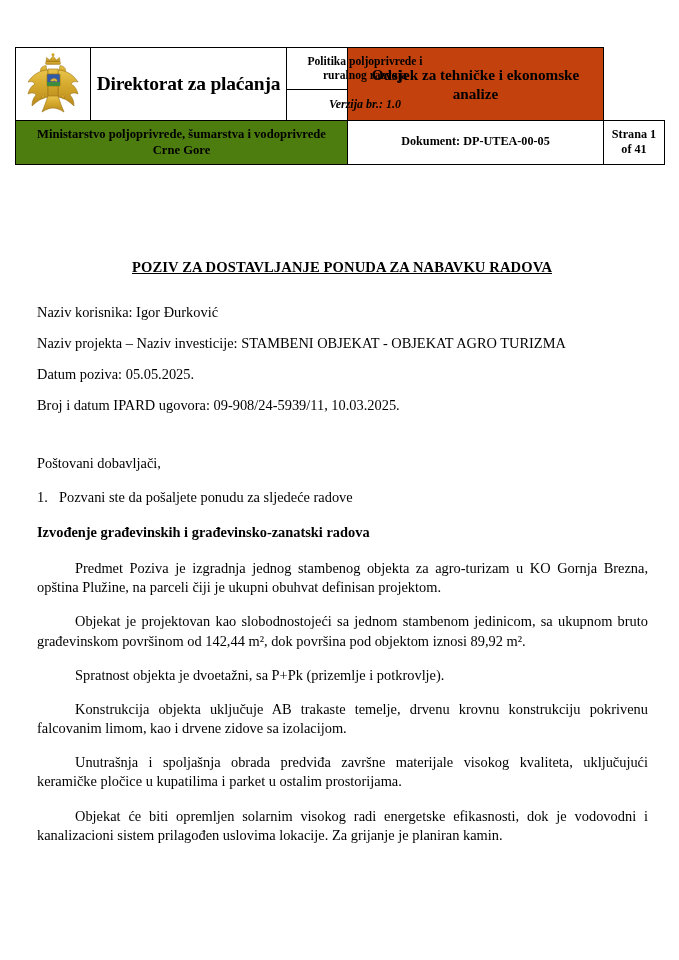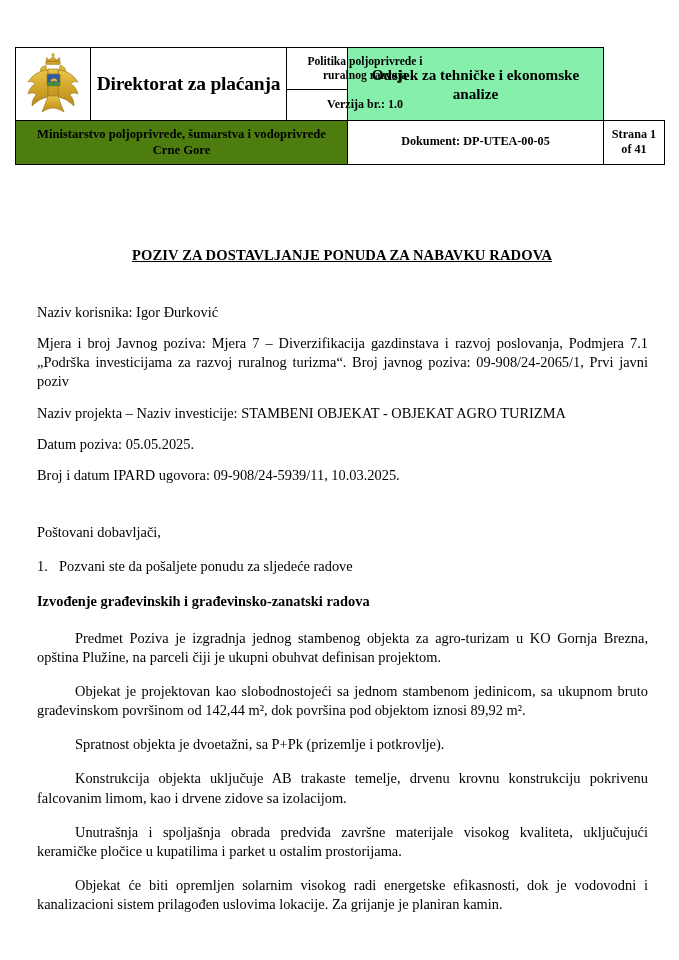--- a/index.html
+++ b/index.html
@@ -60,21 +60,21 @@
   }
   .cell-version {
     width: 146px;
     background: #ffffff;
     font-weight: bold;
     font-size: 12px;
     padding: 7px 5px !important;
   }
   .cell-dept {
     width: 247px;
-    background: #86efac;
+    background: #c2410c;
     font-weight: bold;
     font-size: 15.2px;
     line-height: 1.28;
   }
   .cell-ministry {
     background: #4d7c0f;
     font-weight: bold;
     font-size: 12.6px;
     line-height: 1.3;
     padding: 5px 8px !important;
@@ -104,35 +104,36 @@
     width: 100%;
     border-collapse: collapse;
     table-layout: fixed;
   }
   .split-col table td {
     border: none;
     border-bottom: 1.6px solid #000000;
   }
   .split-col table tr:last-child td {
     border-bottom: none;
+    font-style: italic;
   }
 
   
   .crest {
     display: block;
     margin: 0 auto;
     width: 58px;
     height: 64px;
   }
 
   
   .doc-title {
     position: absolute;
     left: 37px;
-    top: 247px;
+    top: 259px;
     width: 610px;
     text-align: center;
     font-weight: bold;
     font-size: 14.6px;
     text-decoration: underline;
     letter-spacing: 0.1px;
   }
 
   .body-block {
     position: absolute;
@@ -240,21 +241,20 @@
     </tr>
   </tbody>
     </table>
 
   <div class="doc-title">POZIV ZA DOSTAVLJANJE PONUDA ZA NABAVKU RADOVA</div>
 
   <div class="body-block">
 
     <p class="para">Naziv korisnika: Igor Đurković</p>
 
-    <p class="para justify-noindent">Mjera i broj Javnog poziva: Mjera 7 – Diverzifikacija gazdinstava i razvoj poslovanja, Podmjera 7.1 „Podrška investicijama za razvoj ruralnog turizma“. Broj javnog poziva: 09-908/24-2065/1, Prvi javni poziv</p>
 
     <p class="para">Naziv projekta – Naziv investicije: STAMBENI OBJEKAT - OBJEKAT AGRO TURIZMA</p>
 
     <p class="para">Datum poziva: 05.05.2025.</p>
 
     <p class="para">Broj i datum IPARD ugovora: 09-908/24-5939/11, 10.03.2025.</p>
 
     <p class="para greeting">Poštovani dobavljači,</p>
 
     <p class="list-item">

